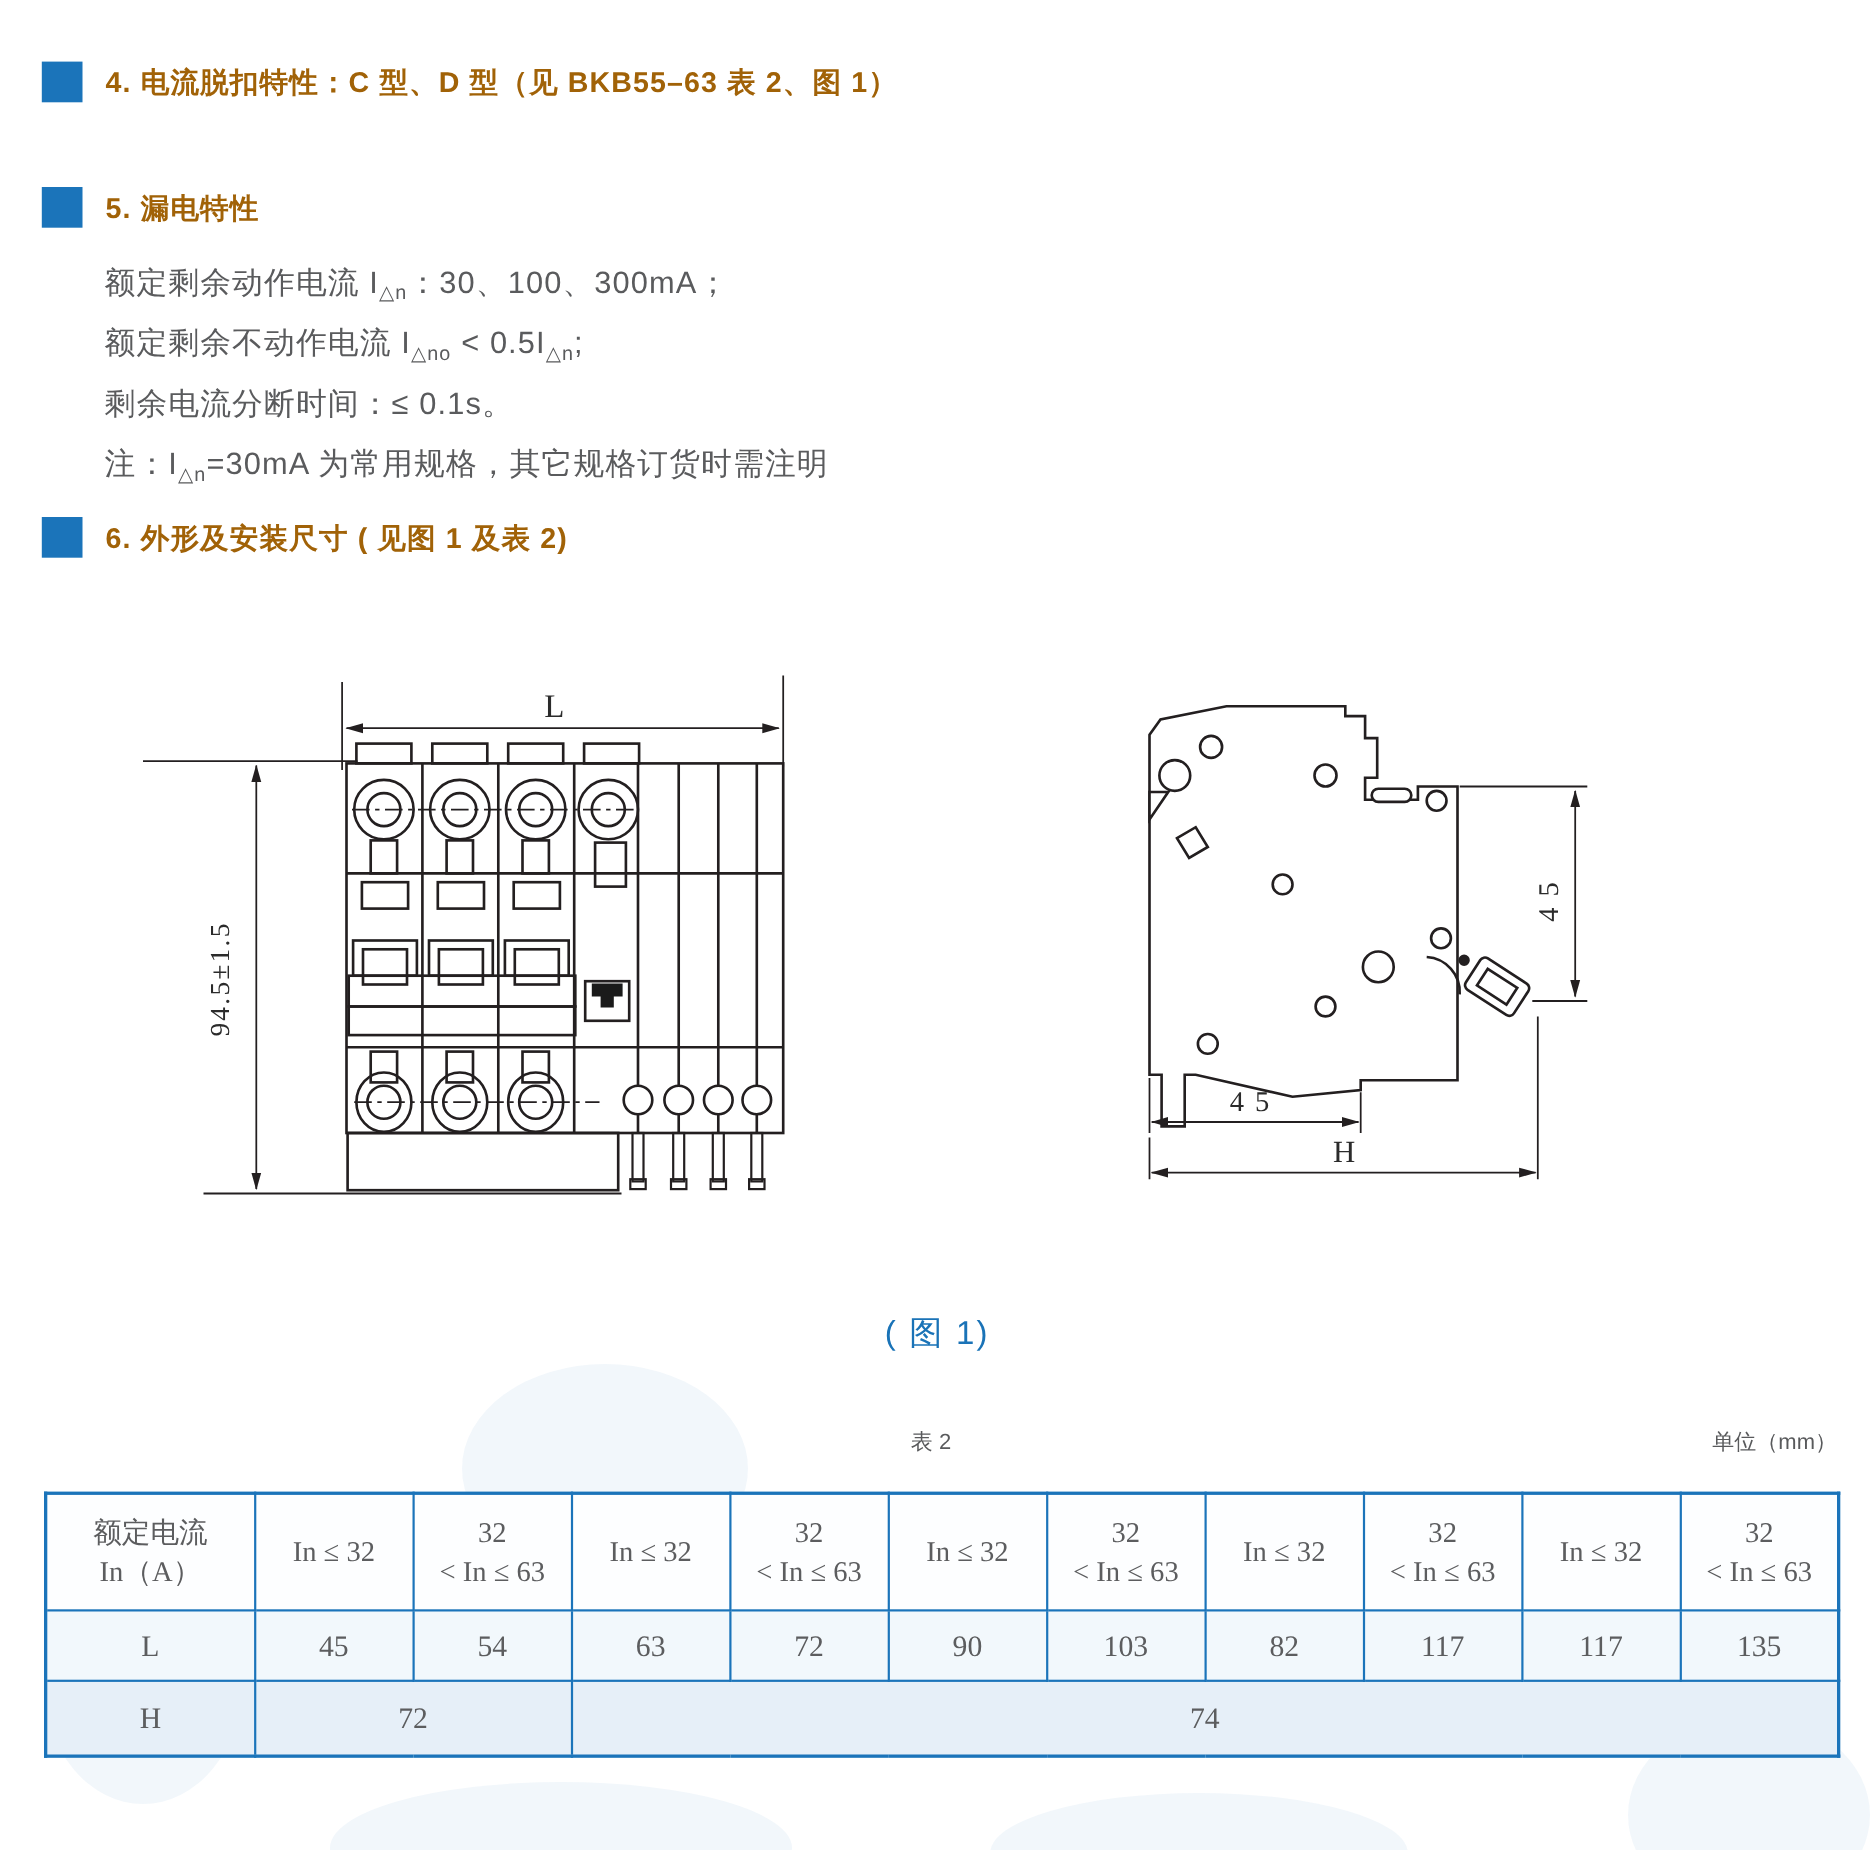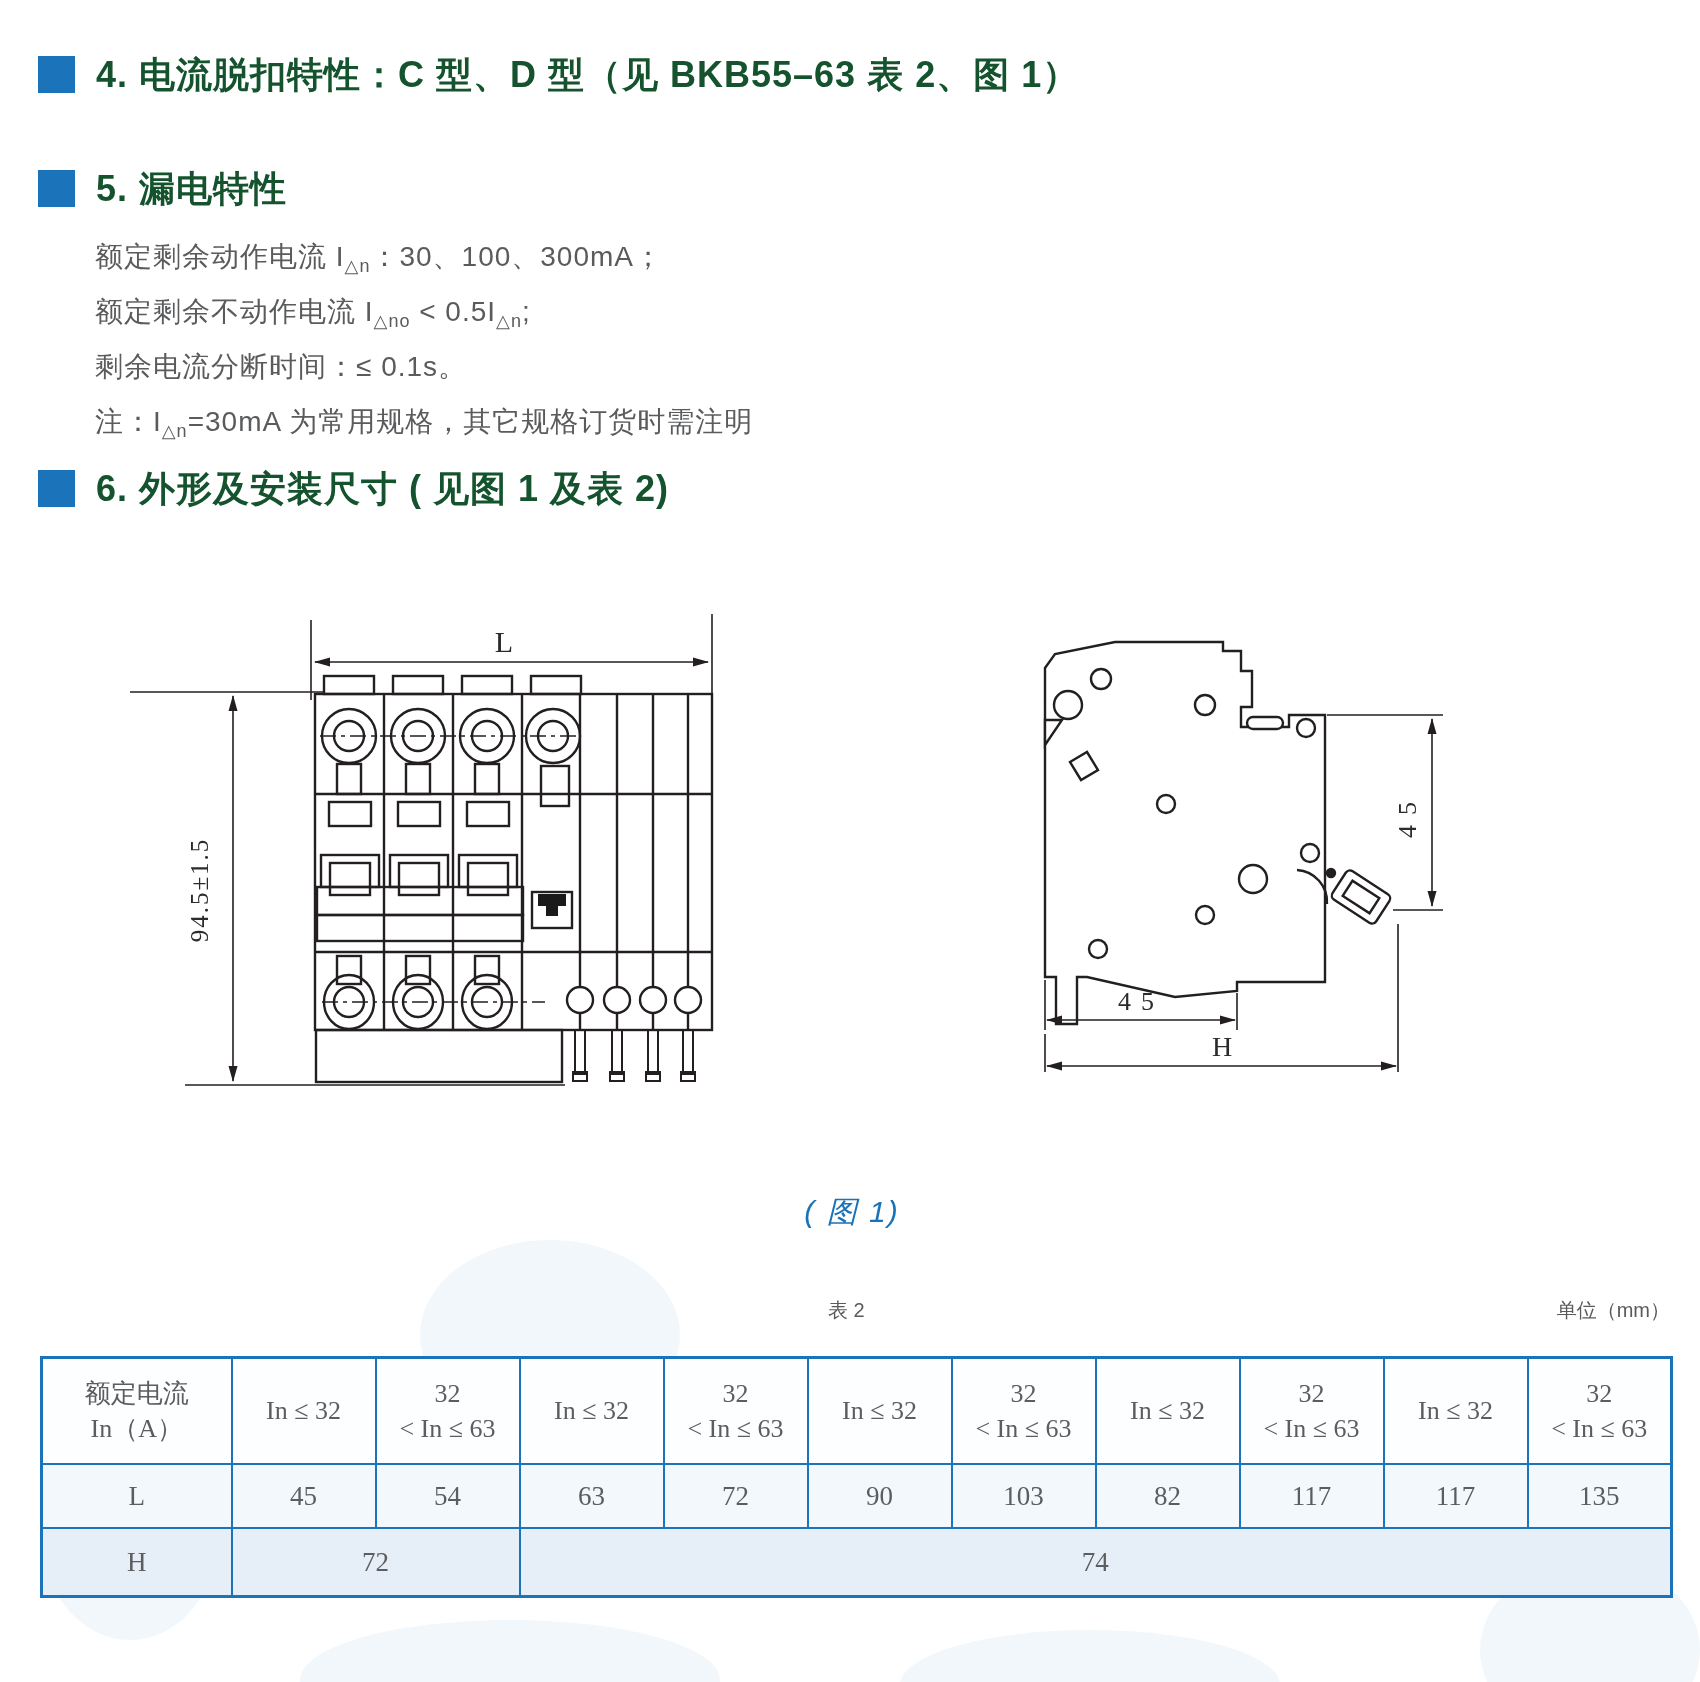--- a/index.html
+++ b/index.html
@@ -4,27 +4,27 @@
 <style>
   html,body{margin:0;padding:0;}
   body{
     width:1700px;height:1682px;position:relative;background:#ffffff;
     font-family:"Liberation Sans",sans-serif;color:#58595b;overflow:hidden;
   }
   .abs{position:absolute;}
   
   .sec{position:absolute;left:38px;display:flex;align-items:flex-start;}
   .bullet{width:37px;height:37px;background:#1b74ba;flex:0 0 auto;}
-  .sec h2{margin:0 0 0 21px;font-size:36px;line-height:38px;font-weight:bold;color:#14532d;letter-spacing:1px;}
+  .sec h2{margin:0 0 0 21px;font-size:26px;line-height:38px;font-weight:bold;color:#a16207;letter-spacing:1px;}
   
   .bodyline{position:absolute;left:95px;font-size:28px;color:#5a5b5d;letter-spacing:1px;white-space:nowrap;}
   .sub{font-size:18px;vertical-align:-6px;}
   
   .figcap{position:absolute;left:762px;top:1192px;width:180px;text-align:center;
-          color:#1a73b7;font-size:30px;letter-spacing:2px;font-style:italic;}
+          color:#1a73b7;font-size:30px;letter-spacing:2px;}
   .tmeta{position:absolute;top:1297px;font-size:20px;color:#595a5c;}
   
   table.dim{position:absolute;left:40px;top:1356px;width:1628px;border-collapse:collapse;
             table-layout:fixed;border:3px solid #1b74ba;}
   table.dim th{background:#1b74ba;color:#ffffff;font-size:29px;font-weight:bold;
                height:63px;border-left:3px solid #ffffff;letter-spacing:2px;}
   table.dim th:first-child{border-left:none;}
   table.dim td{border:2px solid #1b74ba;text-align:center;vertical-align:middle;
                font-family:"Liberation Serif",serif;color:#5c5d5f;}
   tr.spec td{height:102px;font-size:26px;background:#fdfeff;line-height:1.35;}

